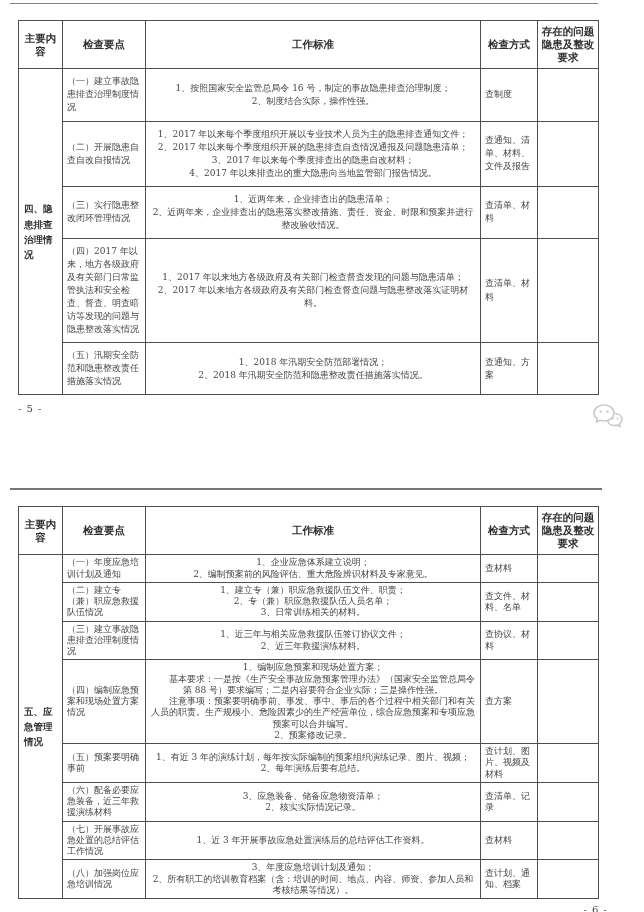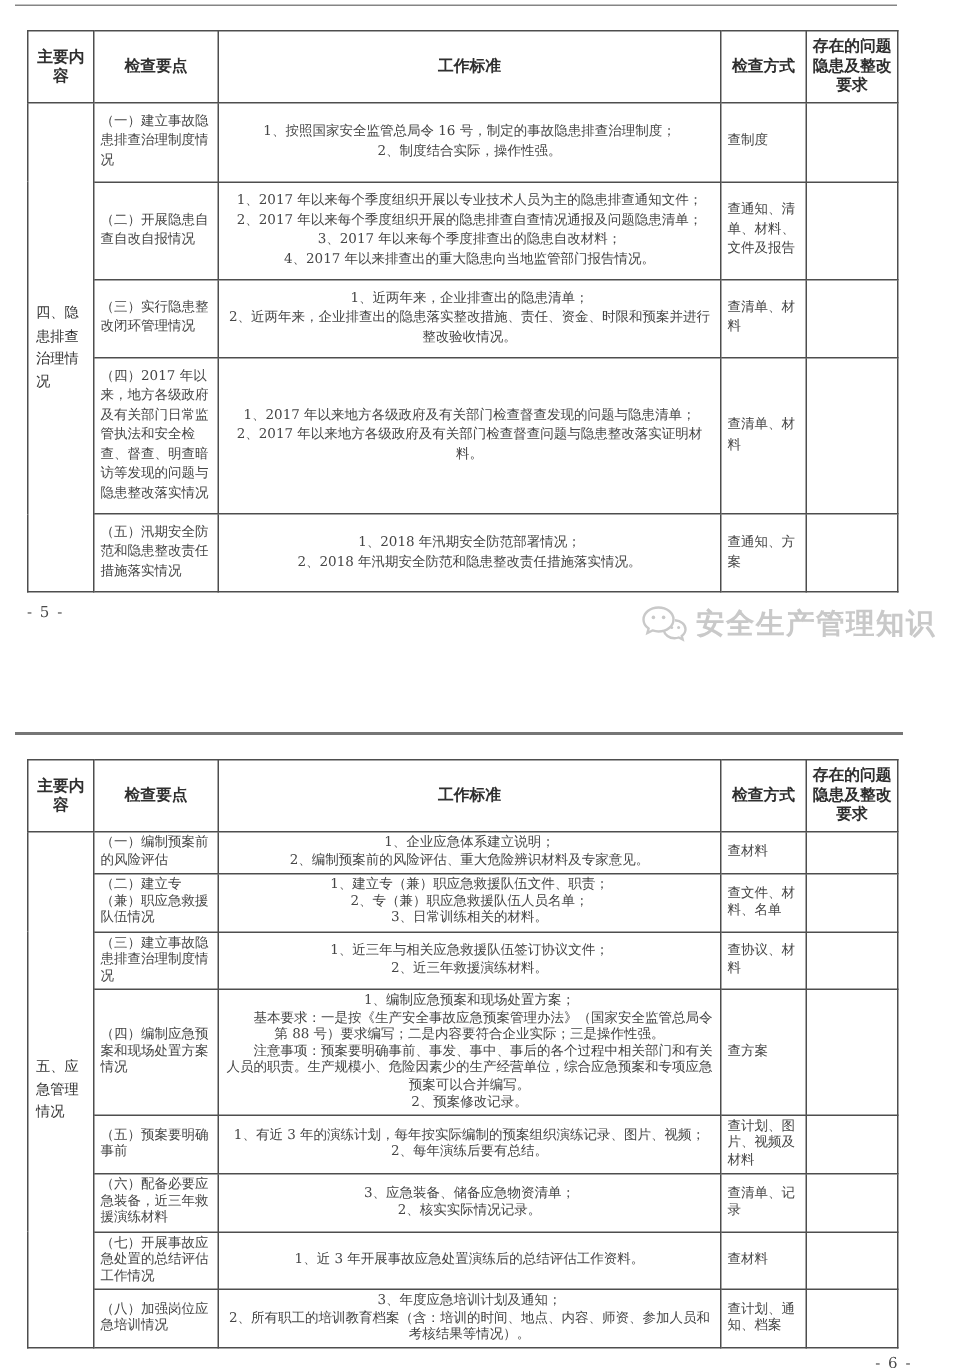--- a/index.html
+++ b/index.html
@@ -20,21 +20,21 @@
   .check th{
     font-size:10.5px;font-weight:bold;text-align:center;color:#2f2f2f;
     line-height:1.25;padding:4px 2px;
   }
   .col-cat{width:44px;}  .col-point{width:83px;}  .col-std{width:335px;}
   .col-method{width:57px;} .col-issue{width:61px;}
 
   .check td{font-size:9px;color:#454545;text-align:left;}
   .t1 td{padding:6px 4px;line-height:1.45;}
   .t2 td{padding:2px 4px;line-height:1.25;}
-  td.cat{font-weight:normal;font-size:9.5px;line-height:1.6;padding:2px 5px;color:#333;}
+  td.cat{font-weight:bold;font-size:9.5px;line-height:1.6;padding:2px 5px;color:#333;}
   td.std{white-space:pre-line;text-align:center;}
   td.issue{background:#ffffff;}
 
   .footer1{width:606px;display:flex;justify-content:space-between;align-items:flex-start;margin-top:8px;}
   .footer2{width:620px;display:flex;flex-direction:column;align-items:flex-end;margin-top:5px;}
   .pagenum{font-size:10px;color:#4a4a4a;letter-spacing:1px;}
   .footer2 .pagenum{margin-right:30px;margin-bottom:1px;}
 
   .watermark{display:flex;align-items:center;gap:5px;}
   .wm-text{
@@ -115,21 +115,20 @@
           <path d="M12,2 C6.4,2 2,5.6 2,10 C2,12.5 3.3,14.6 5.4,16 L4.6,19 L8,17.3 C9.2,17.7 10.6,18 12,18 C17.6,18 22,14.4 22,10 C22,5.6 17.6,2 12,2 Z"></path>
           <path d="M23,10.5 C27,10.8 30,13.3 30,16.5 C30,18.3 29,19.9 27.5,21 L28.1,23.3 L25.5,22 C24.7,22.3 23.7,22.5 22.7,22.5 C19.1,22.5 16.1,20.2 15.5,17.3"></path>
         </g>
         <g fill="#c9c9c9">
           <circle cx="8.6" cy="8.6" r="1.2"></circle>
             <circle cx="15.4" cy="8.6" r="1.2"></circle>
           <circle cx="20.8" cy="15.4" r="1"></circle>
             <circle cx="25.4" cy="15.4" r="1"></circle>
         </g>
       </svg>
-      <span class="wm-text">安全生产管理知识</span>
     </span>
   </div>
 </div>
 
 <div class="page-edge edge-mid"></div>
 
 <div class="sheet sheet2">
   <table class="check t2">
     <colgroup>
       <col class="col-cat">
@@ -141,21 +140,21 @@
     <tbody>
         <tr>
       <th>主要内容</th>
       <th>检查要点</th>
       <th>工作标准</th>
       <th>检查方式</th>
       <th>存在的问题隐患及整改要求</th>
     </tr>
     <tr>
       <td class="cat" rowspan="8">五、应急管理情况</td>
-      <td class="point">（一）编制预案前的风险评估</td>
+      <td class="point">（一）年度应急培训计划及通知</td>
       <td class="std">1、企业应急体系建立说明；
 2、编制预案前的风险评估、重大危险辨识材料及专家意见。</td>
       <td class="method">查材料</td>
       <td class="issue"></td>
     </tr>
     <tr>
       <td class="point">（二）建立专（兼）职应急救援队伍情况</td>
       <td class="std">1、建立专（兼）职应急救援队伍文件、职责；
 2、专（兼）职应急救援队伍人员名单；
 3、日常训练相关的材料。</td>

